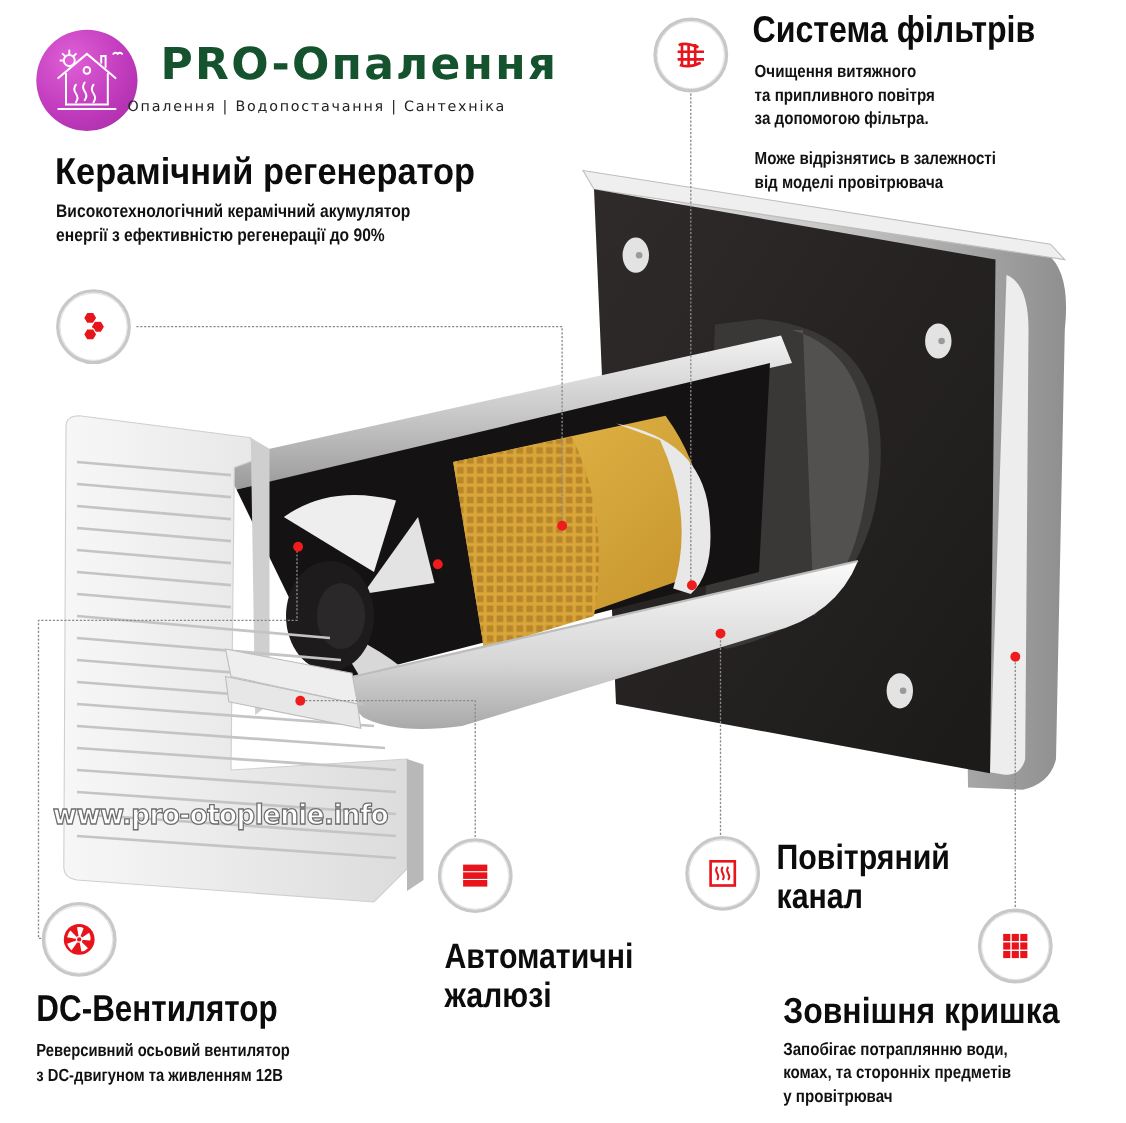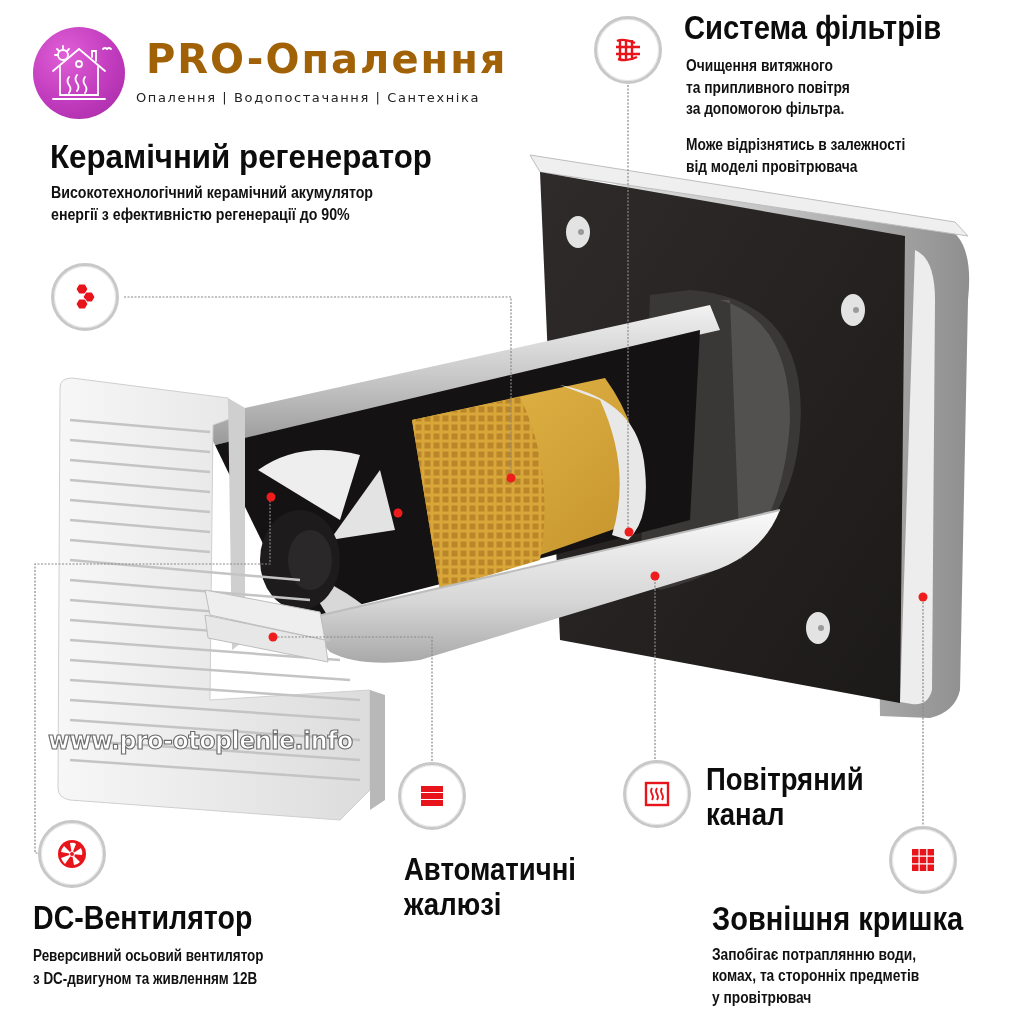--- a/index.html
+++ b/index.html
@@ -5,22 +5,22 @@
   * { box-sizing: border-box; margin: 0; padding: 0; }
   html, body { width: 1024px; height: 1021px; background: #ffffff; overflow: hidden; }
   body { position: relative; font-family: "Liberation Sans", "DejaVu Sans", sans-serif; color: #111; }
   .abs { position: absolute; }
   svg.scene { position: absolute; left: 0; top: 0; }
 
   
   .logo-circle { left: 33px; top: 27px; width: 92px; height: 92px; border-radius: 50%;
     background: radial-gradient(circle at 35% 30%, #e05fd6 0%, #c03bbd 55%, #a42aa3 100%); }
   .logo-title { left: 146px; top: 36px; font-family: "DejaVu Sans", sans-serif; font-weight: bold;
-    font-size: 40px; color: #a16207; letter-spacing: 2px; white-space: nowrap; }
-  .logo-sub { left: 136px; top: 90px; font-family: "DejaVu Sans", sans-serif; font-size: 13px;
+    font-size: 40px; color: #14532d; letter-spacing: 2px; white-space: nowrap; }
+  .logo-sub { left: 116px; top: 90px; font-family: "DejaVu Sans", sans-serif; font-size: 13px;
     letter-spacing: 1.6px; color: #222; white-space: nowrap; }
 
   
   .h-big { font-family: "Liberation Sans", sans-serif; font-weight: bold; color: #0c0c0c;
     white-space: nowrap; transform-origin: left top; }
   .desc { font-family: "Liberation Sans", sans-serif; font-weight: bold; color: #111; white-space: nowrap;
     transform-origin: left top; line-height: 1.38; }
   .desc span { display: block; }
 
   .t-filter { left: 684px; top: 8px; font-size: 34px; transform: scaleX(0.86); }

